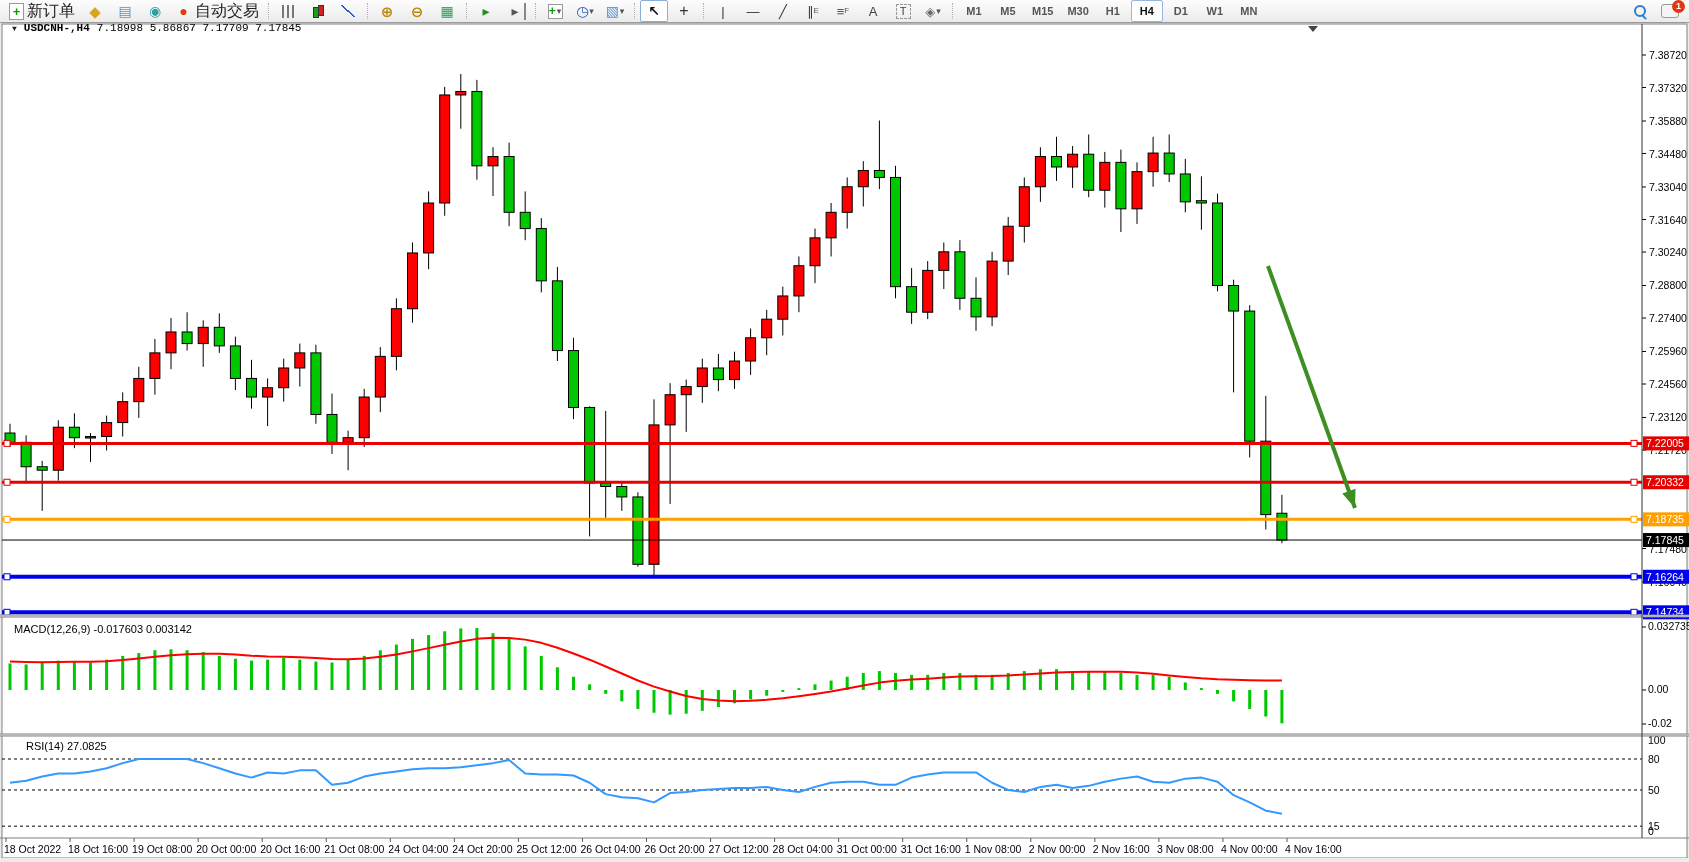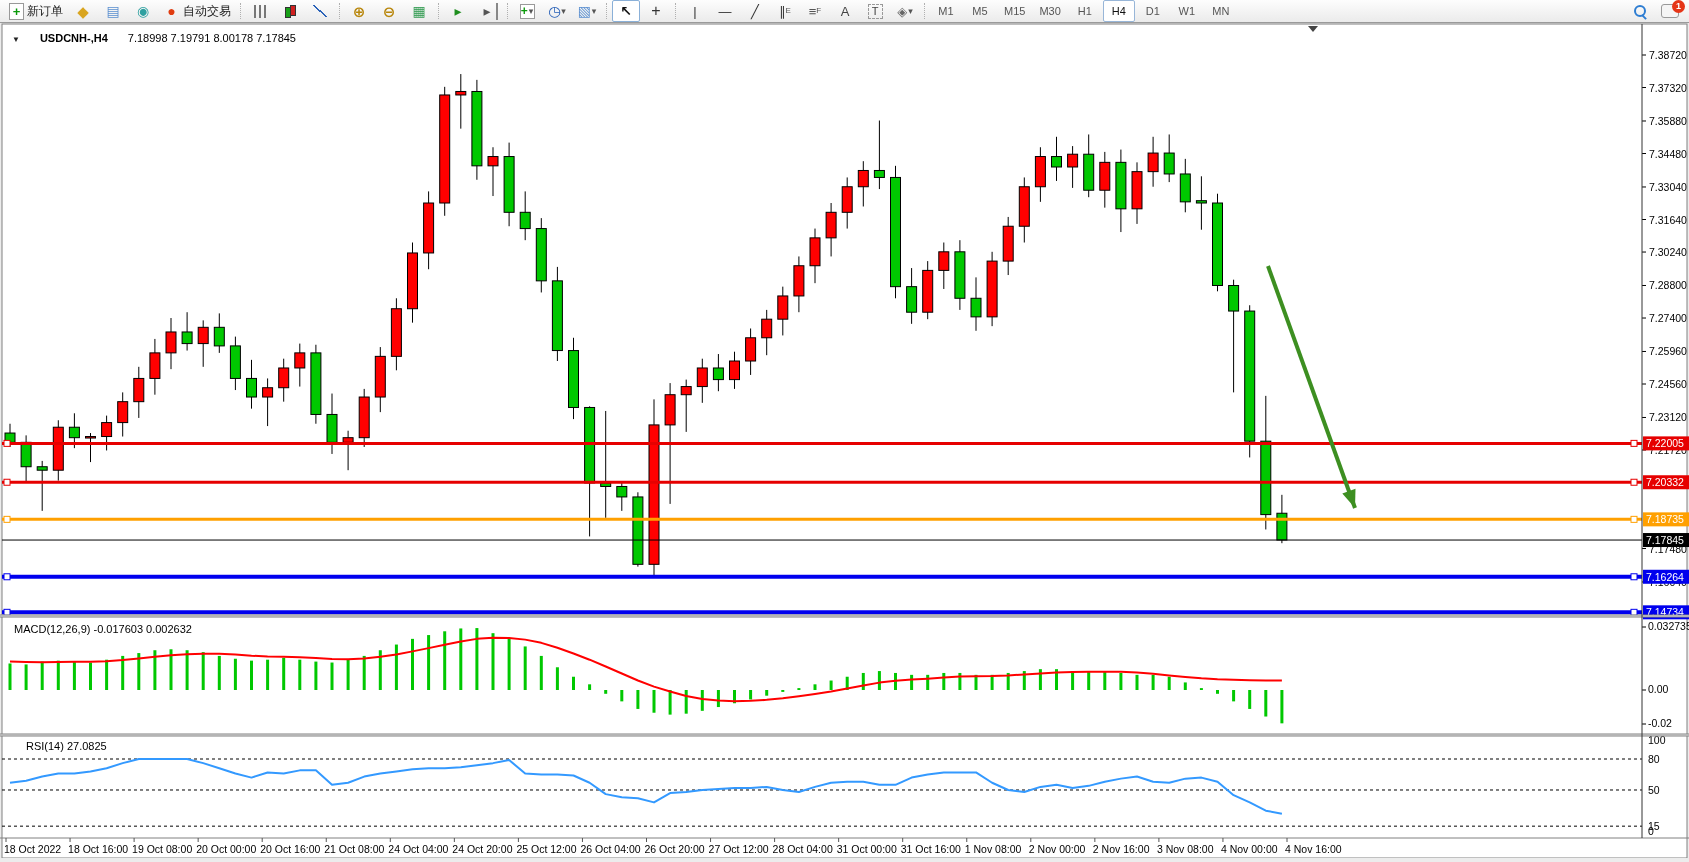--- a/index.html
+++ b/index.html
@@ -7,23 +7,23 @@
        font-family:"Liberation Sans","DejaVu Sans",sans-serif;position:relative;}
 
   
   .toolbar{position:absolute;left:0;top:0;width:1689px;height:23px;z-index:5;
            display:flex;align-items:center;padding:0 4px;box-sizing:border-box;
            background:linear-gradient(#fdfdfd,#ebebeb);border-bottom:1px solid #9a9a9a;}
   .tb-btn{height:20px;min-width:20px;display:inline-flex;align-items:center;justify-content:center;
           margin:0 1px;border:1px solid transparent;border-radius:2px;gap:3px;padding:0 3px;
           font-size:11px;color:#333;cursor:default;}
   .tb-btn.active{background:#ffffff;border-color:#8ab0d8;text-align:center;}
-  .tb-label{font-size:12px;color:#222;white-space:nowrap;}
+  .tb-label{font-size:16px;color:#222;white-space:nowrap;}
   .tb-sep{border-left:1px dotted #b0b0b0;height:16px;margin:0 4px;}
-  .tf-btn{font-weight:normal;color:#555;padding:0 5px;}
+  .tf-btn{font-weight:bold;color:#555;padding:0 5px;}
   .tf-btn.active{background:#fff;border-color:#98b6d8;color:#111;}
   .tb-right{margin-left:auto;display:flex;align-items:center;}
   .ico{display:inline-flex;width:17px;height:17px;align-items:center;justify-content:center;
        font-size:13px;line-height:1;position:relative;}
   .dd::after{content:"▾";font-size:9px;color:#555;margin-left:1px;}
 
   .new-order-icon{width:13px;height:15px;background:#fff;border:1px solid #999;}
   .new-order-icon::before{content:"+";color:#0a9a0a;font-weight:bold;font-size:13px;}
   .market-watch-icon::before{content:"◆";color:#d9a520;font-size:15px;}
   .data-window-icon::before{content:"▤";color:#5a8fd0;font-size:14px;}
@@ -59,21 +59,21 @@
   .shapes-icon::before{content:"◈";color:#666;}
   .search-icon{width:16px;height:16px;}
   .search-icon::before{content:"";position:absolute;left:2px;top:2px;width:8px;height:8px;border:2px solid #2d7dd2;border-radius:50%;}
   .search-icon::after{content:"";position:absolute;left:11px;top:11px;width:2px;height:6px;background:#2d7dd2;transform:rotate(-45deg);}
   .chat-icon{width:16px;height:12px;border:1px solid #999;border-radius:3px;background:#f5f5f5;}
   .badge{position:absolute;top:-5px;right:-7px;background:#e53517;color:#fff;border-radius:50%;
          width:13px;height:13px;font-size:9px;display:flex;align-items:center;justify-content:center;font-weight:bold;}
 
   
   .ovl{position:absolute;z-index:4;font-size:11px;color:#000;white-space:nowrap;}
-  #chart-title{left:12px;top:32px;display:flex;align-items:center;gap:20px;}
+  #chart-title{left:12px;top:22px;display:flex;align-items:center;gap:7px;font-family:Liberation Mono, monospace;}
   #chart-title .tri::before{content:"▼";font-size:8px;color:#222;}
   svg{position:absolute;left:0;top:0;z-index:1;}
 </style>
 </head>
 <body>
 
 <div class="toolbar" id="toolbar">
     <span class="tb-btn">
       <span class="ico new-order-icon"></span>
       <span class="tb-label">新订单</span>
@@ -550,16 +550,16 @@
     <line x1="1222.95" y1="838" x2="1222.95" y2="842" stroke="#555"></line>
     <text x="1220.95" y="853" font-size="10.5" font-family="Liberation Sans, DejaVu Sans, sans-serif" fill="#000">4 Nov 00:00</text>
     <line x1="1287" y1="838" x2="1287" y2="842" stroke="#555"></line>
     <text x="1285" y="853" font-size="10.5" font-family="Liberation Sans, DejaVu Sans, sans-serif" fill="#000">4 Nov 16:00</text>
     <polygon points="1308,26 1318,26 1313,32" fill="#444"></polygon>
   </svg>
 
 <div class="ovl" id="chart-title">
   <span class="tri"></span>
   <span style="font-weight:bold;">USDCNH-,H4</span>
-  <span>7.18998 7.19791 8.00178 7.17845</span>
+  <span>7.18998 5.86867 7.17709 7.17845</span>
 </div>
-<div class="ovl" id="macd-label" style="left:14px;top:623px;">MACD(12,26,9) -0.017603 0.002632</div>
+<div class="ovl" id="macd-label" style="left:14px;top:623px;">MACD(12,26,9) -0.017603 0.003142</div>
 <div class="ovl" id="rsi-label" style="left:26px;top:740px;">RSI(14) 27.0825</div>
 
 </body></html>

